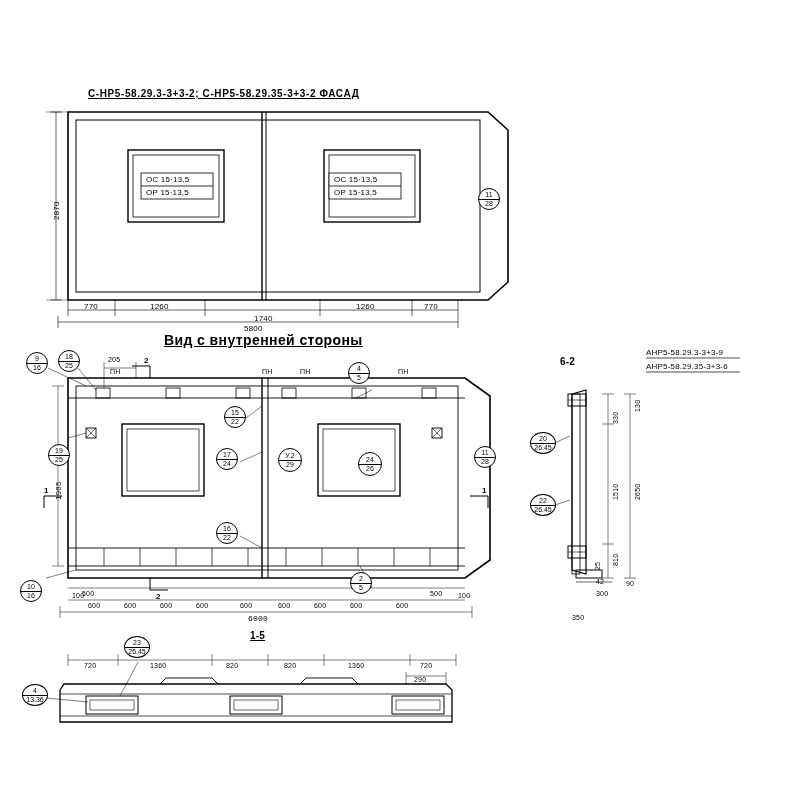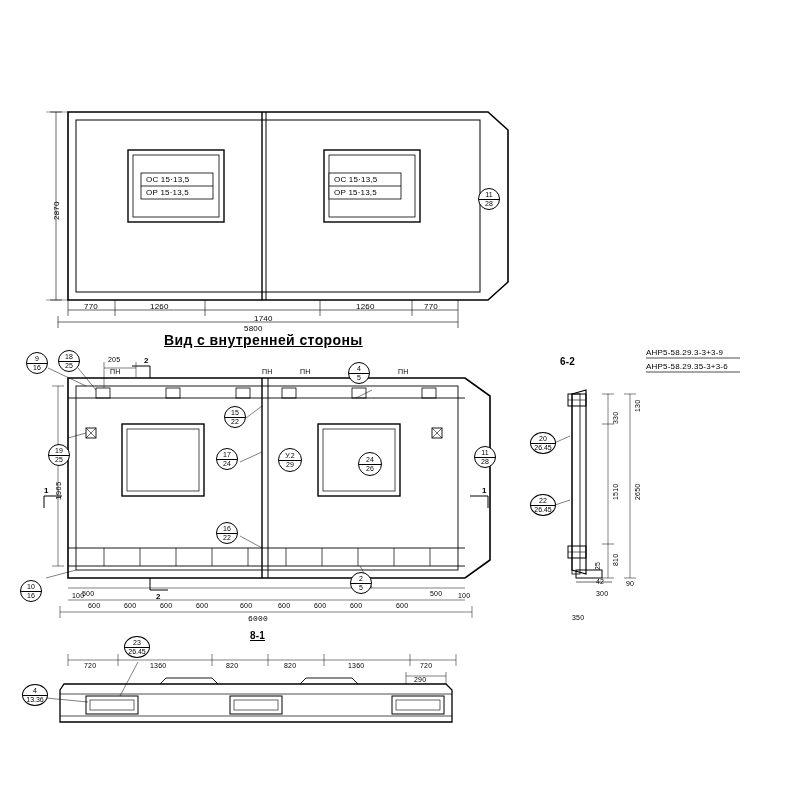--- a/index.html
+++ b/index.html
@@ -20,20 +20,21 @@
         background:#fff;font-size:7px;line-height:7.5px;}
   .circ .l2{border-top:1px solid #000;width:100%;text-align:center;}
   .circ .l1{width:100%;text-align:center;}
   svg{position:absolute;left:0;top:0;overflow:visible;}
 </style>
 </head>
 <body>
 
 <div id="sheet">
 
+  <div class="t b u" style="left:88px;top:88px;font-size:10px;letter-spacing:0.6px;">С-НР5-58.29.3-3+3-2;  С-НР5-58.29.35-3+3-2  ФАСАД</div>
 
   <svg width="800" height="800">
     <polygon points="68,112 488,112 508,130 508,282 488,300 68,300" fill="none" stroke="#000" stroke-width="1.6"></polygon>
 
     <rect x="76" y="120" width="404" height="172" fill="none" stroke="#000" stroke-width="1"></rect>
 
     <line x1="262" y1="112" x2="262" y2="300" stroke="#000" stroke-width="1.4"></line>
     <line x1="266" y1="112" x2="266" y2="300" stroke="#000" stroke-width="1"></line>
 
     <rect x="128" y="150" width="96" height="72" fill="none" stroke="#000" stroke-width="1.4"></rect>
@@ -291,21 +292,21 @@
 
   <div class="circ" style="left:530px;top:432px;width:26px;height:22px;">
     <div class="l1">20</div>
       <div class="l2">26.45</div>
   </div>
   <div class="circ" style="left:530px;top:494px;width:26px;height:22px;">
     <div class="l1">22</div>
       <div class="l2">26.45</div>
   </div>
 
-  <div class="t b u" style="left:250px;top:630px;font-size:10px;">8-1</div>
+  <div class="t b u" style="left:250px;top:630px;font-size:10px;">1-5</div>
 
   <svg width="800" height="800">
 
     <line x1="68" y1="660" x2="456" y2="660" stroke="#000" stroke-width="0.5"></line>
     <line x1="68" y1="654" x2="68" y2="666" stroke="#000" stroke-width="0.5"></line>
     <line x1="118" y1="654" x2="118" y2="666" stroke="#000" stroke-width="0.5"></line>
     <line x1="212" y1="654" x2="212" y2="666" stroke="#000" stroke-width="0.5"></line>
     <line x1="268" y1="654" x2="268" y2="666" stroke="#000" stroke-width="0.5"></line>
     <line x1="324" y1="654" x2="324" y2="666" stroke="#000" stroke-width="0.5"></line>
     <line x1="410" y1="654" x2="410" y2="666" stroke="#000" stroke-width="0.5"></line>

